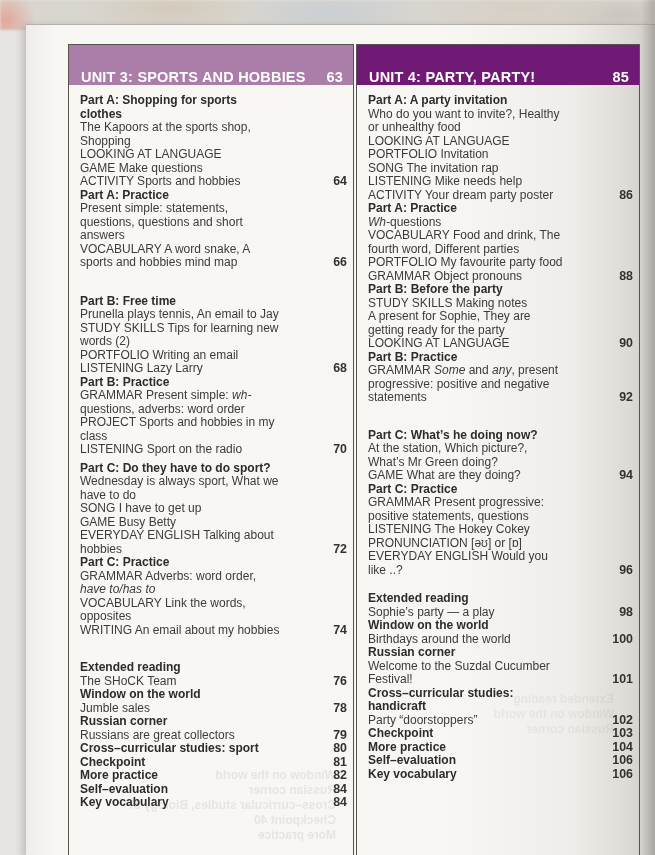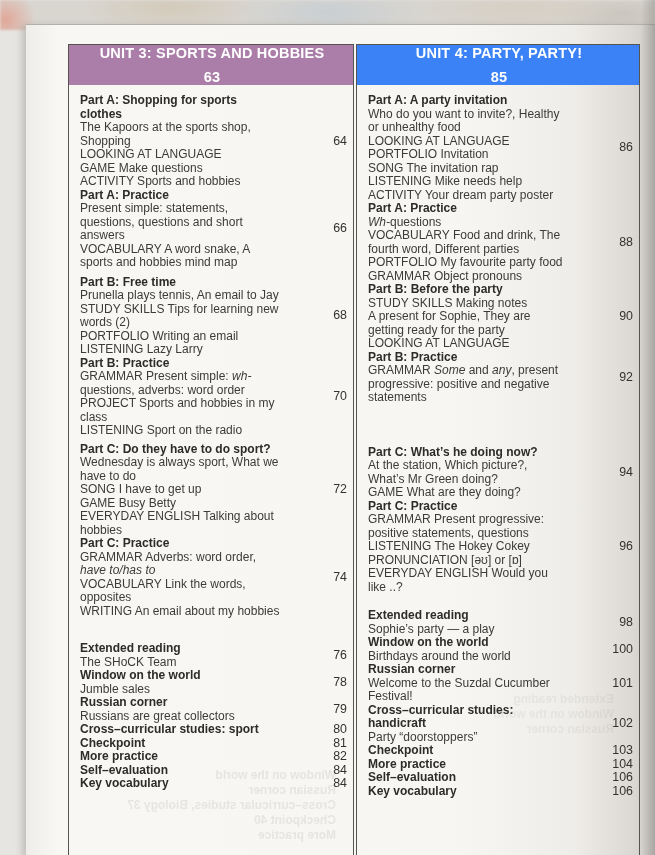--- a/index.html
+++ b/index.html
@@ -19,32 +19,32 @@
   .paper{position:absolute;left:26px;top:24px;width:629px;height:831px;
     background:linear-gradient(90deg,#eeede9 0,#f8f7f4 5%,#f7f6f3 68%,#efede9 87%,#ddd9d5 96%,#ccc9c5 100%);
     border-top:1px solid #b3b0ab;
     box-shadow:-4px 2px 7px rgba(60,55,50,.22);}
   .right-shadow{position:absolute;right:0;top:0;width:14px;height:855px;
     background:linear-gradient(90deg,rgba(80,76,72,0),rgba(80,76,72,.28));}
   
   .toc-box{position:absolute;top:44px;height:810px;border:1px solid #56544f;}
   .col-left{left:68px;width:284px;}
   .col-right{left:356px;width:282px;}
-  .toc-head{height:40px;display:flex;align-items:center;color:#ffffff;
-    font-weight:bold;font-size:14.5px;letter-spacing:.2px;padding:0 10px 0 12px;flex-direction:column;}
+  .toc-head{height:40px;display:flex;align-items:flex-end;color:#ffffff;
+    font-weight:bold;font-size:14.5px;letter-spacing:.2px;padding:0 10px 0 12px;}
   .band-title{flex:1;}
   .band-page{text-align:right;}
   .toc-body{padding:9px 6px 0 11px;font-size:12px;line-height:13.5px;color:#3c3b38;}
-  .entry{display:flex;align-items:center;gap:32px;}
+  .entry{display:flex;align-items:flex-end;gap:32px;}
   .e-text{flex:1;min-width:0;padding-right:4px;}
   .e-title{font-weight:bold;color:#2d2c2a;}
-  .e-page{width:30px;text-align:right;font-weight:normal;color:#34322f;font-size:12.4px;}
+  .e-page{width:30px;text-align:right;font-weight:bold;color:#34322f;font-size:12.4px;}
   .it{font-style:italic;}
-  #col0 .s1{margin-top:6px}#col0 .s2{margin-top:5px}#col0 .s3{margin-top:24px}
-  #col1 .s1{}#col1 .s2{margin-top:41px}#col1 .s3{margin-top:15px}
+  #col0 .s1{margin-top:25px}#col0 .s2{margin-top:5px}#col0 .s3{margin-top:24px}
+  #col1 .s1{}#col1 .s2{margin-top:24px}#col1 .s3{margin-top:15px}
   
   .ghost{position:absolute;transform:scaleX(-1);color:#83817d;font-weight:bold;
     font-size:12px;line-height:15px;filter:blur(.7px);white-space:nowrap;}
   .ghost-left{left:92px;top:768px;width:244px;opacity:.15;}
   .ghost-right{left:382px;top:692px;width:232px;opacity:.10;}
 </style>
 </head>
 <body>
 
 <div class="stage">
@@ -167,21 +167,21 @@
           <div class="entry">
             <div class="e-text">
               <div class="e-title">Key vocabulary</div>
             </div>
             <div class="e-page">84</div>
           </div>
         </div>
       </div>
     </div>
   <div class="toc-box col-right" id="col1">
-      <div class="toc-head" style="background: #3b82f6;">
+      <div class="toc-head" style="background: #701a75;">
         <span class="band-title">UNIT 4: PARTY, PARTY!</span>
         <span class="band-page">85</span>
       </div>
       <div class="toc-body">
         <div class="section s0">
           <div class="entry">
             <div class="e-text">
               <div class="e-title">Part A: A party invitation</div>
               <div class="e-line">Who do you want to invite?, Healthy or unhealthy food</div>
               <div class="e-line">LOOKING AT LANGUAGE</div>

